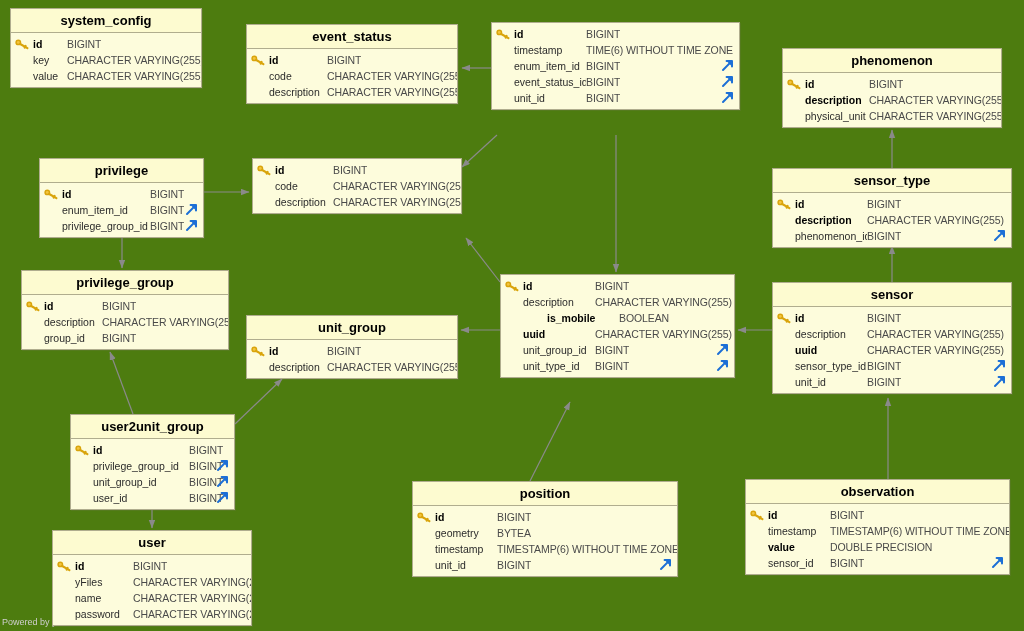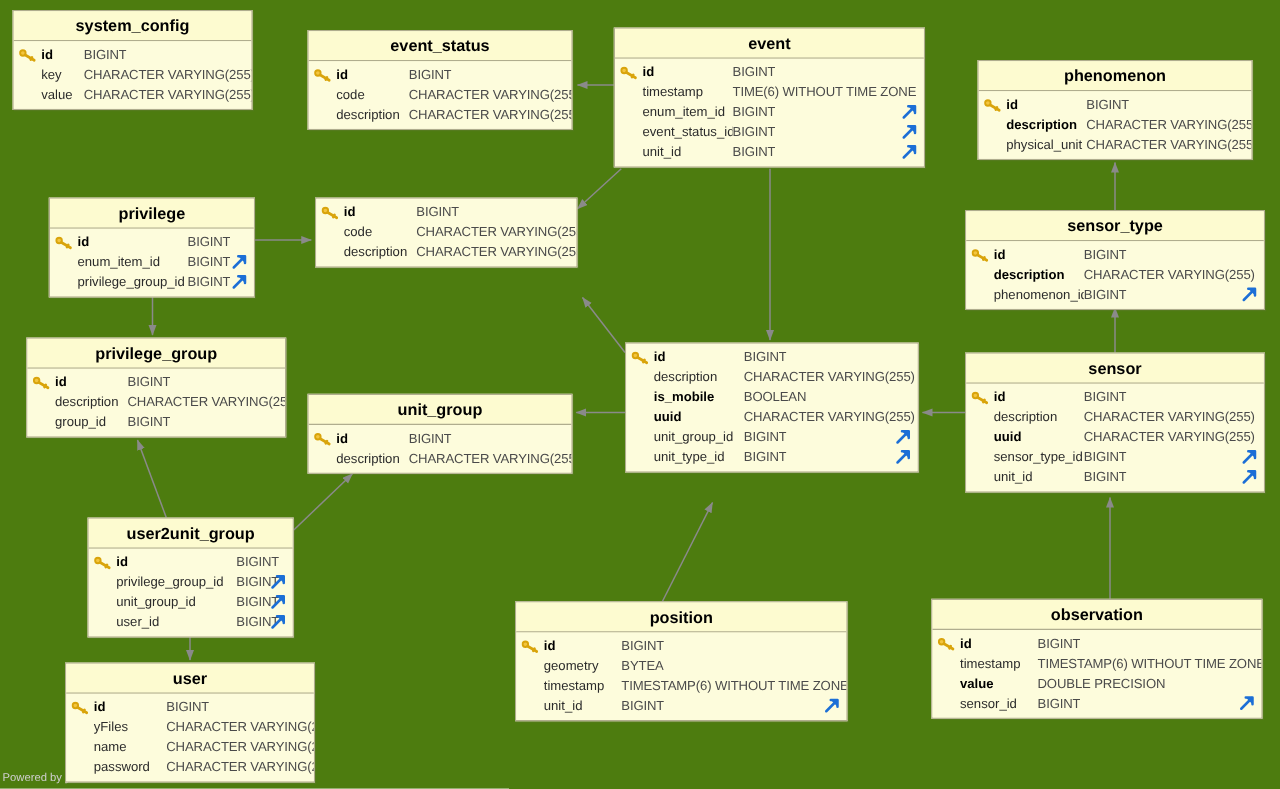--- a/index.html
+++ b/index.html
@@ -210,21 +210,20 @@
             <span class="attr-type">CHARACTER VARYING(255)</span>
           </div>
           <div class="attr-row">
             <span class="attr-key"></span>
             <span class="attr-name" style="width: 58px; min-width: 58px;">description</span>
             <span class="attr-type">CHARACTER VARYING(255)</span>
           </div>
         </div>
       </div>
       <div class="entity" style="left: 491px; top: 22px; width: 249px;">
-        <div class="entity-title">event</div>
         <div class="entity-body">
           <div class="attr-row">
             <span class="attr-key"><svg width="14" height="11" viewBox="0 0 14 11">
                 <g stroke="#d9a40b" stroke-width="2.1" fill="none" stroke-linecap="round">
                   <circle cx="3.3" cy="3.4" r="2.2" fill="#f3c53f" stroke="#d9a40b" stroke-width="1.5"></circle>
                   <line x1="5.2" y1="5.0" x2="12.4" y2="9.2"></line>
                   <line x1="9.6" y1="8.6" x2="10.6" y2="6.9"></line>
                 </g>
               </svg></span>
             <span class="attr-name pk" style="width: 72px; min-width: 72px;">id</span>
@@ -430,21 +429,21 @@
             <span class="attr-name pk" style="width: 72px; min-width: 72px;">id</span>
             <span class="attr-type">BIGINT</span>
           </div>
           <div class="attr-row">
             <span class="attr-key"></span>
             <span class="attr-name" style="width: 72px; min-width: 72px;">description</span>
             <span class="attr-type">CHARACTER VARYING(255)</span>
           </div>
           <div class="attr-row">
             <span class="attr-key"></span>
-            <span class="attr-name uq" style="width: 72px; min-width: 72px;">is_mobile</span>
+            <span class="attr-name uq" style="width: 72px; min-width: 72px; margin-left: 24px;">is_mobile</span>
             <span class="attr-type">BOOLEAN</span>
           </div>
           <div class="attr-row">
             <span class="attr-key"></span>
             <span class="attr-name uq" style="width: 72px; min-width: 72px;">uuid</span>
             <span class="attr-type">CHARACTER VARYING(255)</span>
           </div>
           <div class="attr-row">
             <span class="attr-key"></span>
             <span class="attr-name" style="width: 72px; min-width: 72px;">unit_group_id</span>

